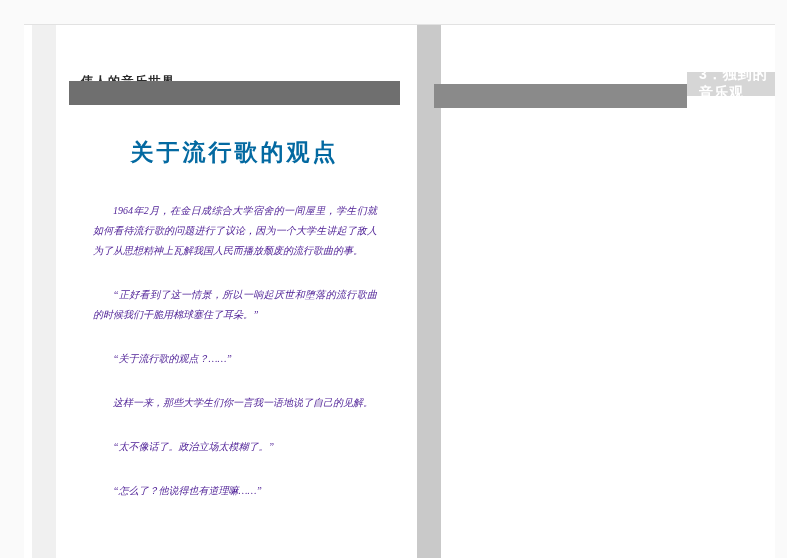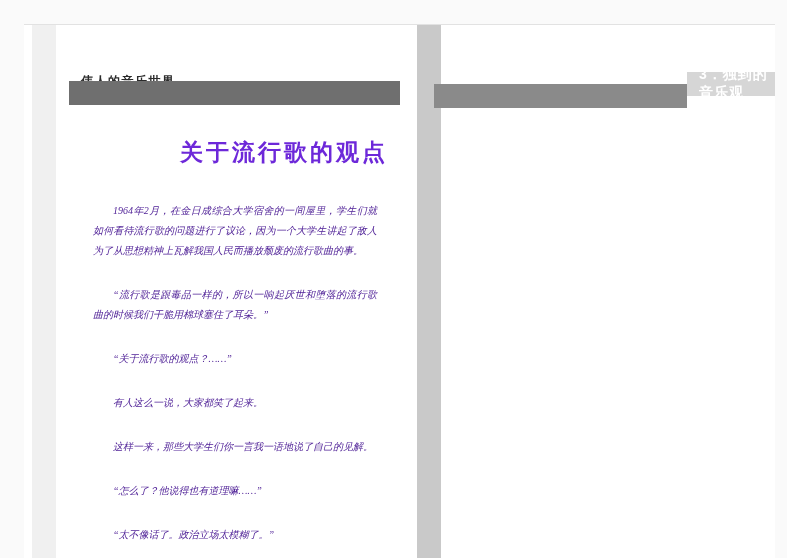--- a/index.html
+++ b/index.html
@@ -70,24 +70,24 @@
     align-items: center;
     justify-content: center;
     font-family: "Liberation Sans", "DejaVu Sans", sans-serif;
   }
 
   
   .chapter-title {
     position: absolute;
     left: 45px; top: 100px;
     width: 331px;
-    text-align: right;
+    text-align: center;
     font-size: 23px;
     font-weight: bold;
-    color: #6d28d9;
+    color: #0369a1;
     letter-spacing: 3px;
   }
 
   
   .body-text {
     position: absolute;
     width: 332px;
     font-size: 10px;
     line-height: 20px;
     color: #4c1d95;
@@ -125,26 +125,25 @@
   <div class="center-divider"></div>
 
   <div class="page left">
     <div class="running-head">伟人的音乐世界</div>
     <div class="head-rule-left"></div>
 
     <div class="chapter-title">关于流行歌的观点</div>
 
     <div class="body-text left-body">
         <p>1964年2月，在金日成综合大学宿舍的一间屋里，学生们就如何看待流行歌的问题进行了议论，因为一个大学生讲起了敌人为了从思想精神上瓦解我国人民而播放颓废的流行歌曲的事。</p>
-        <p>“流行歌是跟毒品一样的，所以一响起厌世和堕落的流行歌曲的时候我们干脆用棉球塞住了耳朵。”</p>
+        <p>“正好看到了这一情景，所以一响起厌世和堕落的流行歌曲的时候我们干脆用棉球塞住了耳朵。”</p>
         <p>“关于流行歌的观点？……”</p>
-        <p>有人这么一说，大家都笑了起来。</p>
         <p>这样一来，那些大学生们你一言我一语地说了自己的见解。</p>
+        <p>“太不像话了。政治立场太模糊了。”</p>
         <p>“怎么了？他说得也有道理嘛……”</p>
-        <p>“太不像话了。政治立场太模糊了。”</p>
       </div>
 
     <div class="page-num pn-left">44</div>
   </div>
 
   <div class="page right">
     <div class="head-rule-right"></div>
     <div class="section-tab">3．独到的音乐观</div>
 
   </div>

